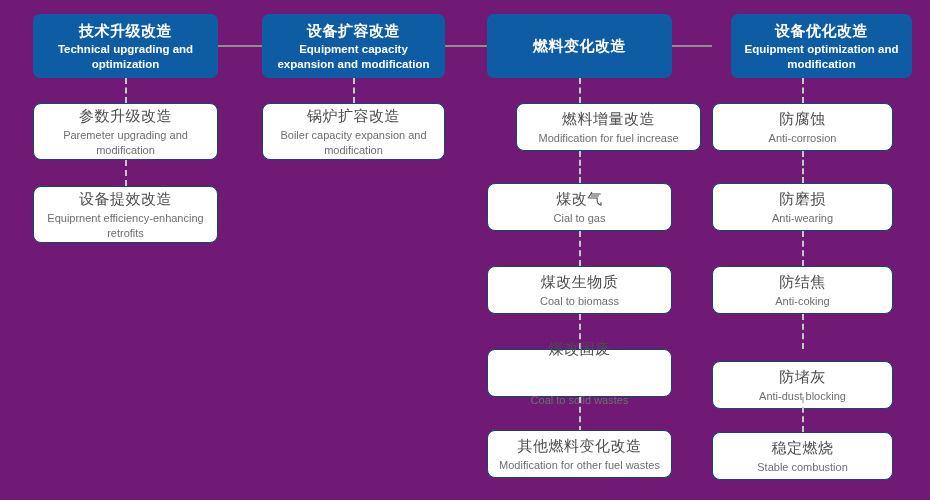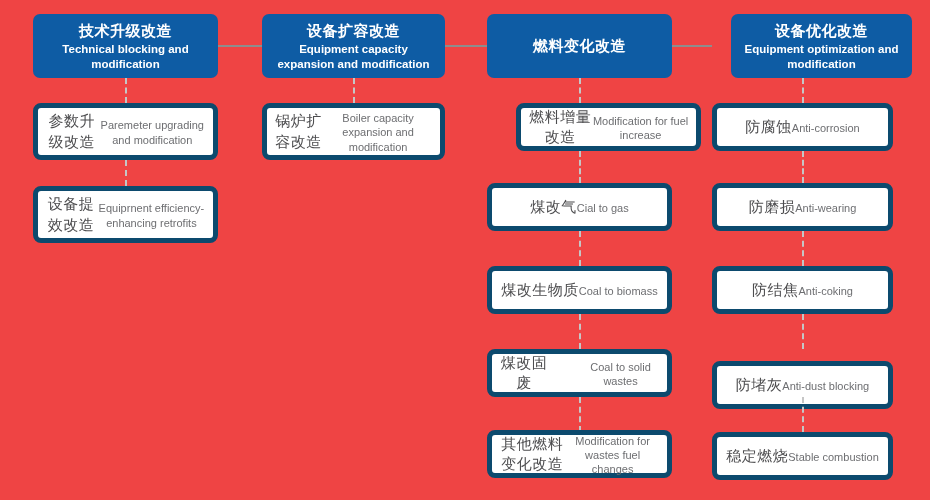--- a/index.html
+++ b/index.html
@@ -9,21 +9,21 @@
     height: 500px;
     background: #ffffff;
     font-family: "Liberation Sans", "DejaVu Sans", sans-serif;
     overflow: hidden;
   }
 
   #diagram {
     position: relative;
     width: 930px;
     height: 500px;
-    background: #ef4444;
+    background: #701a75;
   }
 
   
   .h-connector {
     position: absolute;
     height: 2px;
     background: #8d8d8d;
     top: 45px;
   }
 
@@ -65,25 +65,25 @@
     font-size: 11.5px;
     font-weight: bold;
     line-height: 1.28;
     margin-top: 1px;
   }
 
   
   .sub-box {
     position: absolute;
     background: #ffffff;
-    border: 5px solid #0c4a6e;
+    border: 1px solid #0c4a6e;
     border-radius: 8px;
     text-align: center;
     display: flex;
-    flex-direction: row;
+    flex-direction: column;
     align-items: center;
     justify-content: center;
     padding: 16px 7px;
     color: #58595b;
   }
 
   .sub-box .cn {
     font-size: 15px;
     font-weight: normal;
     line-height: 1.35;
@@ -104,21 +104,21 @@
 <div id="diagram">
 
   <div class="h-connector" style="left:218px; width:44px;"></div>
   <div class="h-connector" style="left:445px; width:42px;"></div>
   <div class="h-connector" style="left:672px; width:40px;"></div>
 
   <div class="column">
 
     <div class="header-box" style="left:33px; width:185px; height:64px;">
       <div class="cn">技术升级改造</div>
-      <div class="en">Technical blocking and modification</div>
+      <div class="en">Technical upgrading and optimization</div>
     </div>
 
     <div class="v-connector" style="left:125px; top:78px; height:25px;"></div>
 
     <div class="sub-box" style="left:33px; top:103px; width:185px; height:57px;">
       <div class="cn">参数升级改造</div>
       <div class="en">Paremeter upgrading and modification</div>
     </div>
 
     <div class="v-connector" style="left:125px; top:160px; height:26px;"></div>
@@ -177,21 +177,21 @@
 
     <div class="sub-box" style="left:487px; top:349px; width:185px; height:48px;gap:32px;">
       <div class="cn">煤改固废</div>
       <div class="en">Coal to solid wastes</div>
     </div>
 
     <div class="v-connector" style="left:579px; top:397px; height:35px;"></div>
 
     <div class="sub-box" style="left:487px; top:430px; width:185px; height:48px;">
       <div class="cn">其他燃料变化改造</div>
-      <div class="en">Modification for wastes fuel changes</div>
+      <div class="en">Modification for other fuel wastes</div>
     </div>
 
   </div>
 
   <div class="column">
 
     <div class="header-box" style="left:712px; width:181px; height:64px;margin-left:19px;">
       <div class="cn">设备优化改造</div>
       <div class="en">Equipment optimization and modification</div>
     </div>

